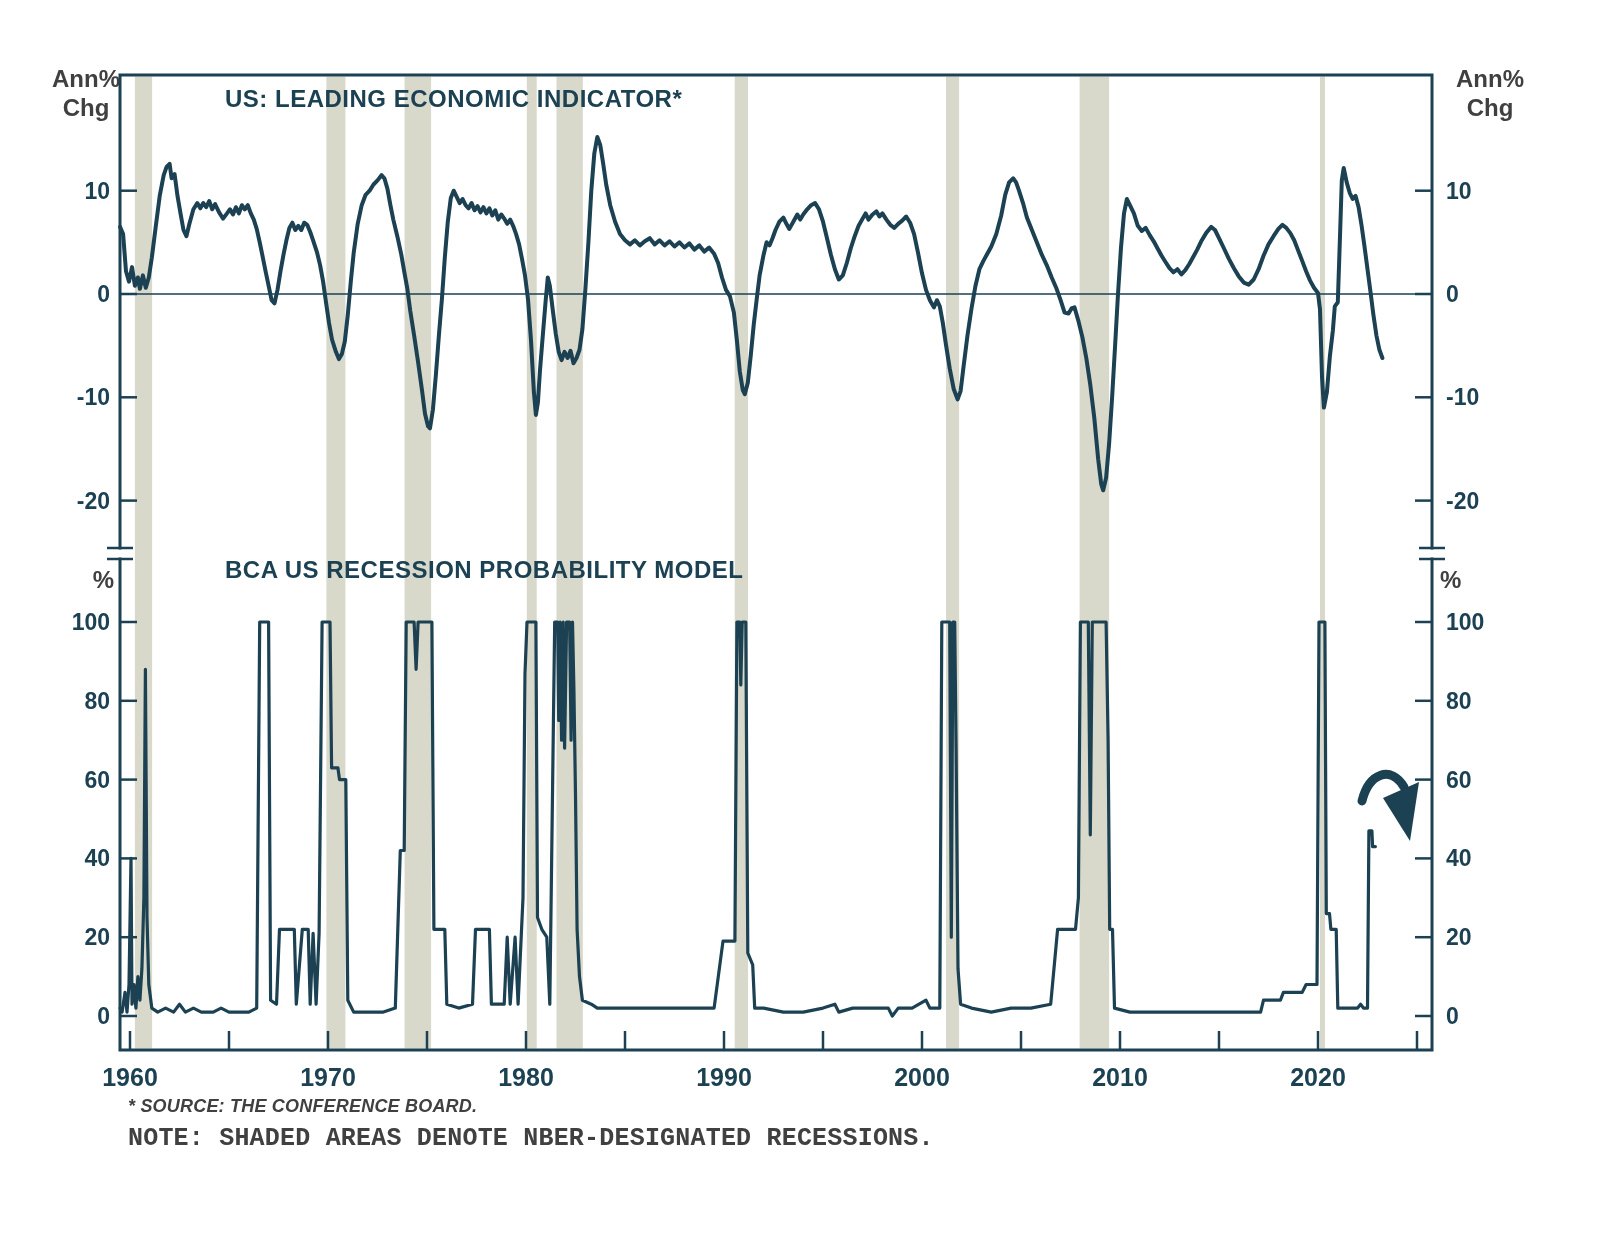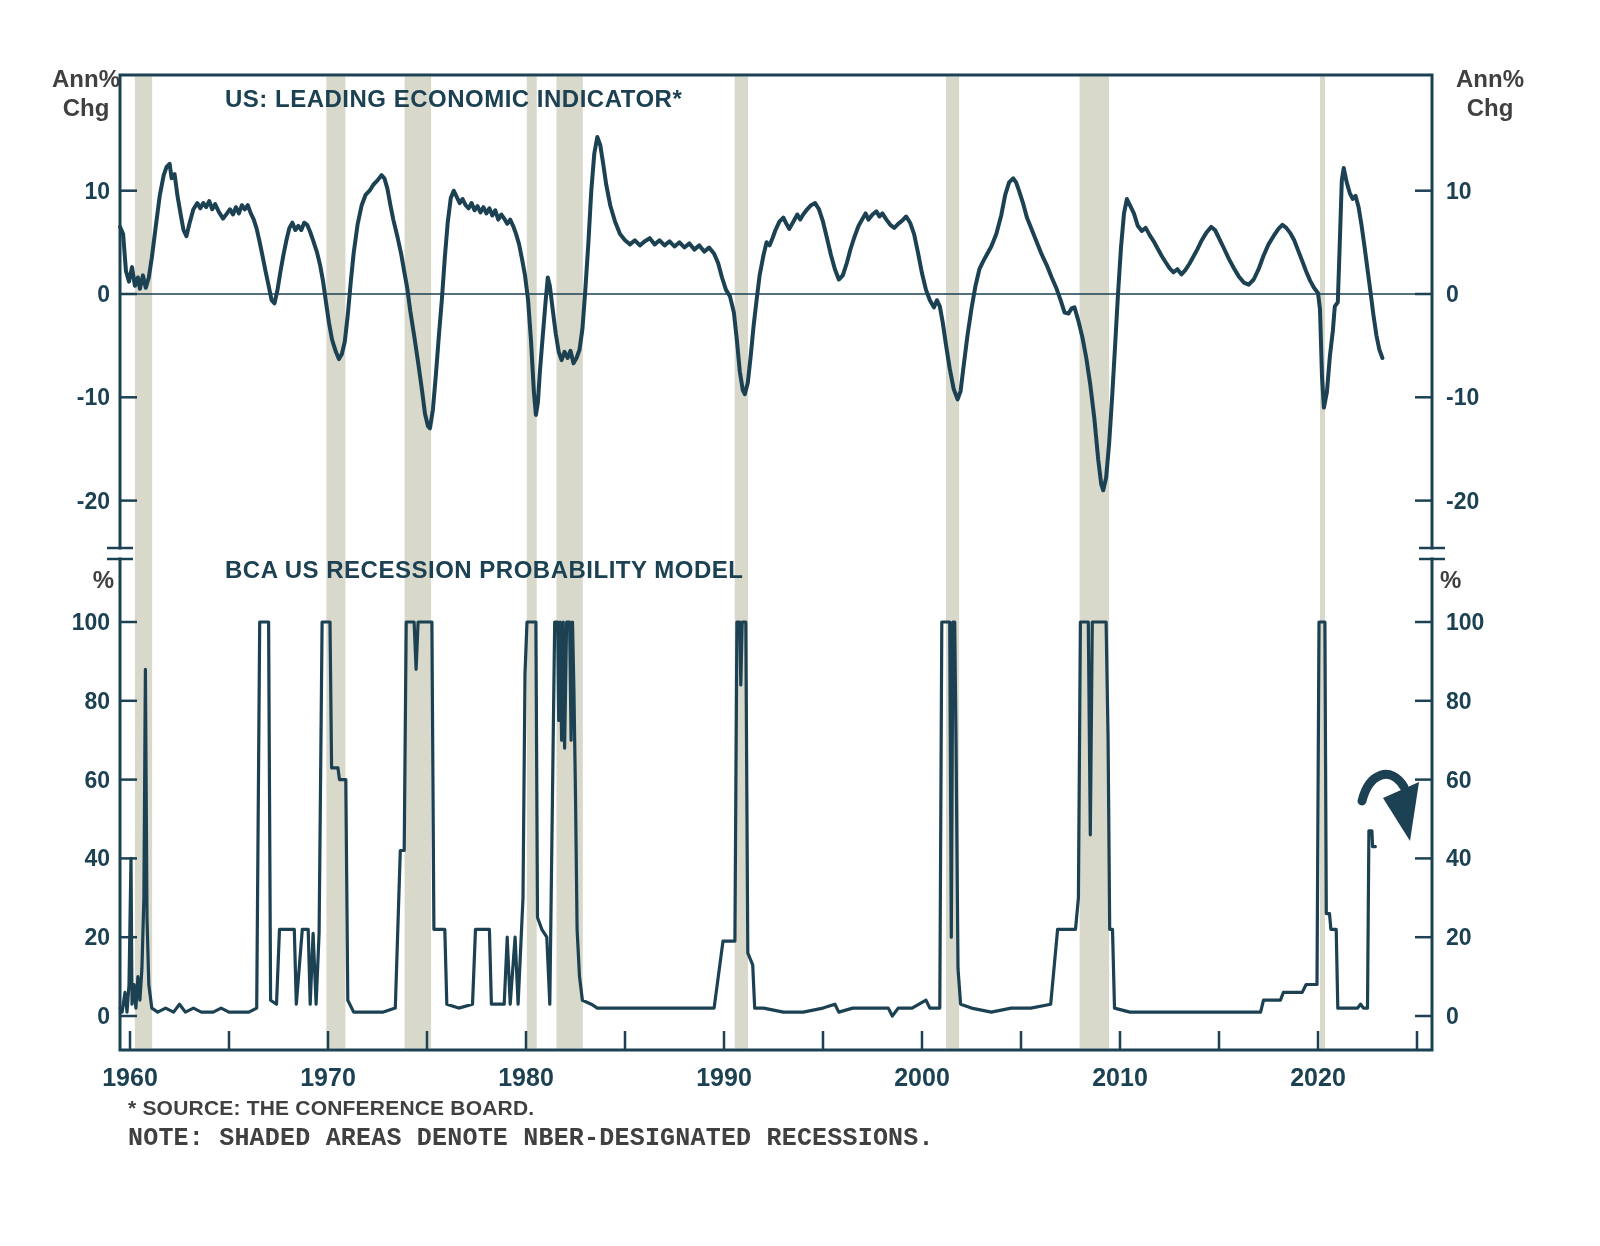--- a/index.html
+++ b/index.html
@@ -3,21 +3,21 @@
 <meta charset="utf-8">
 <style>
   html,body{margin:0;padding:0;background:#ffffff;}
   #stage{position:relative;width:1600px;height:1246px;background:#ffffff;overflow:hidden;
          font-family:"Liberation Sans",sans-serif;}
   .lbl{position:absolute;color:#404040;font-weight:bold;}
   #ann-left{left:34px;top:64px;width:104px;text-align:center;font-size:24px;line-height:29px;}
   #ann-right{left:1438px;top:64px;width:104px;text-align:center;font-size:24px;line-height:29px;}
   #pct-left{left:50px;top:566px;width:64px;text-align:right;font-size:24px;}
   #pct-right{left:1440px;top:566px;width:64px;text-align:left;font-size:24px;}
-  #footnote-source{left:128px;top:1096px;font-size:21px;letter-spacing:0.2px;}
+  #footnote-source{left:128px;top:1096px;font-size:18px;letter-spacing:0.2px;font-style:italic;}
   #footnote-note{left:128px;top:1124px;font-size:25px;letter-spacing:0.2px;font-family:Liberation Mono, monospace;}
   svg text{user-select:none;}
 </style>
 </head>
 <body>
 
 <div id="stage">
 
   <svg id="chart" width="1600" height="1246" viewBox="0 0 1600 1246">
       <rect x="134.9" y="76.5" width="17.2" height="972" fill="#d8d8cb"></rect>

